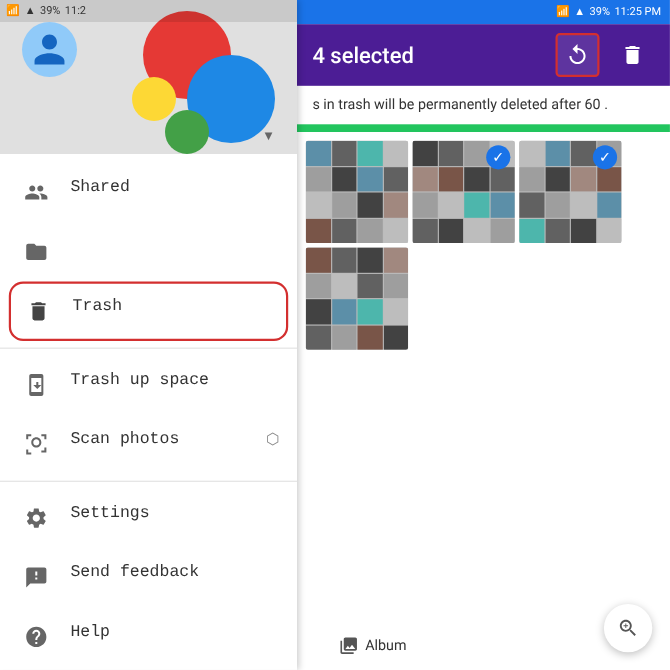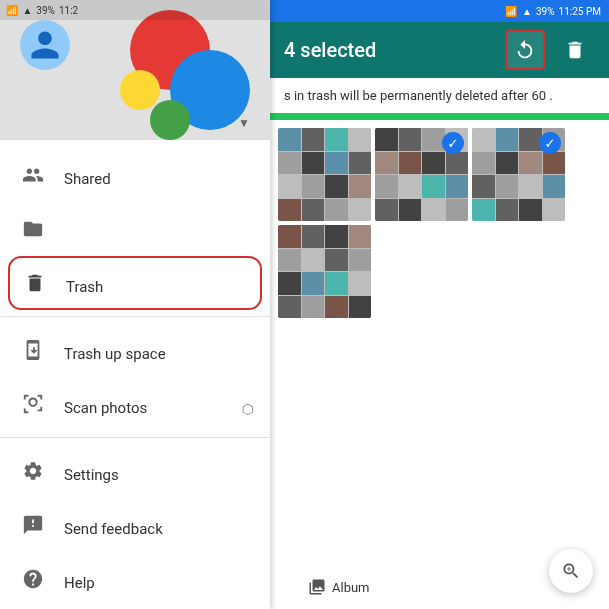--- a/index.html
+++ b/index.html
@@ -104,24 +104,25 @@
     }
 
     .nav-items {
       flex: 1;
       overflow-y: auto;
       padding-top: 8px;
     }
 
     .nav-item {
       display: flex;
-      align-items: flex-end;
+      align-items: flex-start;
       padding: 14px 20px;
       cursor: pointer;
       position: relative;
+      font-family: Liberation Mono, monospace;
     }
 
     .nav-item.active {
       border: 2px solid #d32f2f;
       border-radius: 13px;
       margin: 0 8px;
       padding: 12px 12px;
     }
 
     .nav-icon {
@@ -169,21 +170,21 @@
       align-items: center;
       justify-content: flex-end;
       padding: 0 8px;
       font-size: 10px;
       color: #fff;
       gap: 4px;
     }
 
     .right-toolbar {
       height: 56px;
-      background: #0f766e;
+      background: #4c1d95;
       display: flex;
       align-items: center;
       padding: 0 14px;
       gap: 10px;
     }
 
     .selected-count {
       font-size: 20px;
       font-weight: 500;
       color: #fff;

